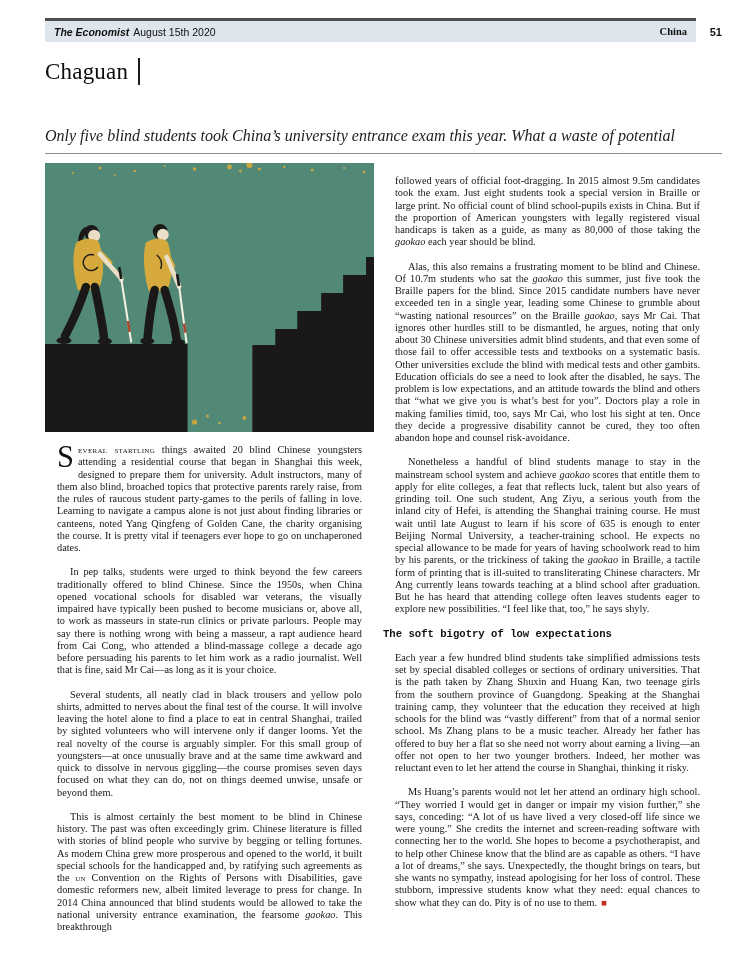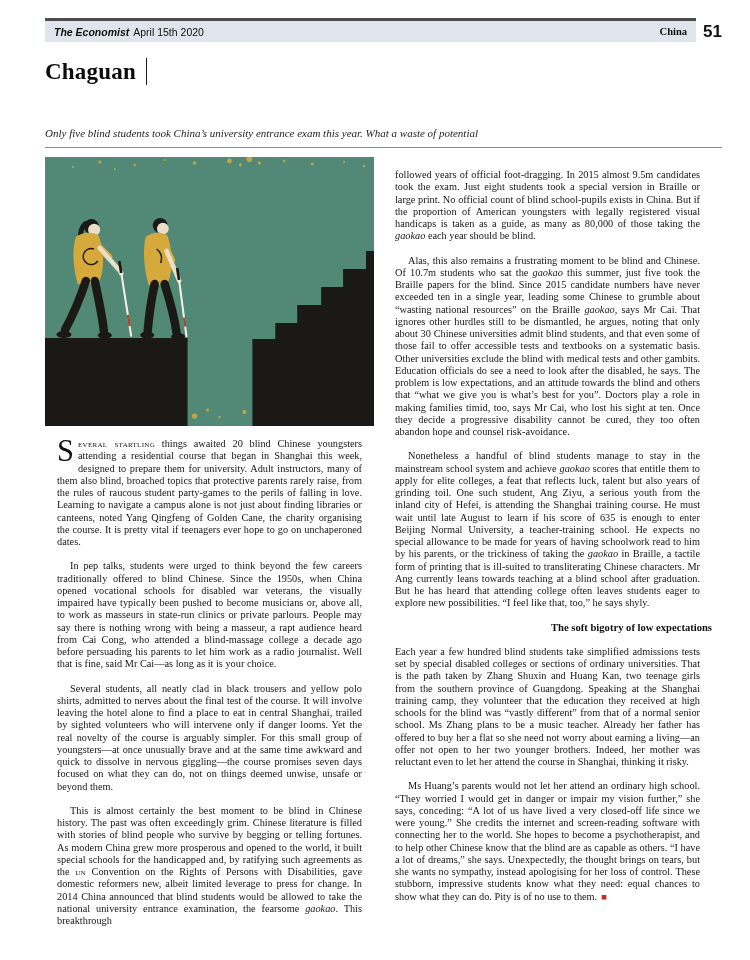--- a/index.html
+++ b/index.html
@@ -7,53 +7,53 @@
         padding:18px 28px 0 45px;background:#fff;overflow:hidden;
         font-family:"Liberation Serif",serif;}
   
   .header-row{display:flex;align-items:stretch;}
   .header-bar{flex:1;display:flex;align-items:center;justify-content:space-between;
       background:#dfe5ec;border-top:3px solid #4e4e4e;height:24px;padding:0 9px;
       font-family:"Liberation Sans",sans-serif;font-size:10.5px;color:#101010;box-sizing:border-box;}
   .pub{font-weight:700;margin-right:4px;font-style:italic;}
   .section{font-weight:700;font-family:Liberation Serif, serif;}
   .pageno{width:26px;display:flex;align-items:center;justify-content:flex-end;
-      font-family:"Liberation Sans",sans-serif;font-weight:700;font-size:17px;color:#111;padding-top:3px;}
+      font-family:"Liberation Sans",sans-serif;font-weight:700;font-size:11px;color:#111;padding-top:3px;}
   
   .title{display:flex;align-items:center;margin:16px 0 0 0;font-size:23px;font-weight:400;
       color:#0c0c0c;letter-spacing:.2px;}
-  .col-name{font-weight:700;}
+  .col-name{font-weight:400;}
   .sep{width:1.5px;height:27px;background:#1a1a1a;margin:0 10px;}
   
-  .standfirst{margin-top:42px;font-style:italic;font-size:11px;color:#1c1c1c;
+  .standfirst{margin-top:42px;font-style:italic;font-size:16px;color:#1c1c1c;
       padding-bottom:8px;border-bottom:1px solid #8e8e8e;}
   
   .columns{display:flex;gap:9px;margin-top:9px;height:772px;overflow:hidden;}
   .col{width:329px;}
   .illo{display:block;width:329px;height:269px;margin-bottom:8px;}
   
   p.body{margin:12px;font-size:10.3px;line-height:12.25px;text-align:justify;color:#151515;
       -webkit-hyphens:auto;hyphens:auto;}
   p.indent{text-indent:13px;}
   .dropcap{float:left;font-size:30.5px;line-height:24px;padding:1px 4px 0 0;color:#111;}
   .sc,.run-sc{font-variant:small-caps;letter-spacing:.3px;}
   .run-italic{font-style:italic;}
   .crosshead{margin:6px 0 0 0;font-size:10.6px;line-height:12.25px;font-weight:700;
-      color:#101010;font-family:Liberation Serif, serif;text-align:right;}
+      color:#101010;font-family:Liberation Mono, monospace;}
   .end-mark{color:#c62d1e;font-size:9.5px;margin-left:4px;font-style:normal;}
 </style>
 </head>
 <body>
 
 <div class="page">
 
   <div class="header-row">
     <div class="header-bar">
       <div>
-        <span class="pub">The Economist</span><span>April 15th 2020</span>
+        <span class="pub">The Economist</span><span>August 15th 2020</span>
       </div>
       <span class="section">China</span>
     </div>
     <span class="pageno">51</span>
   </div>
 
   <h1 class="title">
     <span class="col-name">Chaguan</span>
     <span class="sep"></span>
   </h1>

